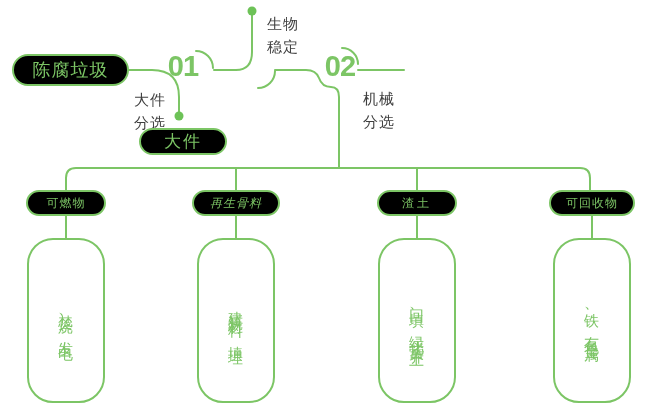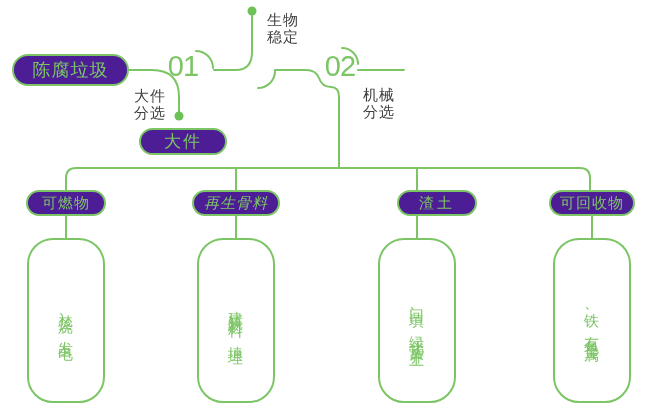--- a/index.html
+++ b/index.html
@@ -3,42 +3,42 @@
 <meta charset="utf-8">
 <style>
   html,body{margin:0;padding:0;background:#ffffff;}
   .stage{
     position:relative;width:648px;height:416px;background:#ffffff;overflow:hidden;
     font-family:"Liberation Sans","DejaVu Sans",sans-serif;
   }
   .stage svg{position:absolute;left:0;top:0;}
   .pill{
     position:absolute;box-sizing:border-box;
-    border:2px solid #7cc565;border-radius:999px;background:#4c1d95;
+    border:2px solid #7cc565;border-radius:999px;background:#000000;
     display:flex;align-items:center;justify-content:center;
     color:#7cc565;
   }
   .pill-src{left:12px;top:54px;width:117px;height:32px;font-size:18px;letter-spacing:1px;}
   .pill-bulky{left:139px;top:128px;width:88px;height:27px;font-size:17px;letter-spacing:2px;}
-  .pill-out{top:190px;height:26px;font-size:15px;letter-spacing:1px;}
+  .pill-out{top:190px;height:26px;font-size:12px;letter-spacing:1px;}
   .pill-out.o0{left:26px;width:80px;}
   .pill-out.o1{left:192px;width:88px;font-style:italic;}
-  .pill-out.o2{left:397px;width:80px;letter-spacing:3px;}
+  .pill-out.o2{left:377px;width:80px;letter-spacing:3px;}
   .pill-out.o3{left:549px;width:86px;}
   .stepnum{
     position:absolute;top:50px;width:44px;height:32px;
     color:#7cc565;font-size:29px;line-height:32px;text-align:center;
-    letter-spacing:-1px;font-weight:400;
+    letter-spacing:-1px;font-weight:700;
   }
   .stepnum.n0{left:161px;}
   .stepnum.n1{left:244px;}
   .stepnum.n2{left:318px;}
   .steplabel{
-    position:absolute;color:#3f3f3f;font-size:15px;line-height:17px;
-    white-space:pre-line;letter-spacing:1px;font-family:Liberation Serif, serif;
+    position:absolute;color:#3f3f3f;font-size:15px;line-height:23px;
+    white-space:pre-line;letter-spacing:1px;
   }
   .steplabel.l0{left:134px;top:88px;}
   .steplabel.l1{left:267px;top:12px;}
   .steplabel.l2{left:363px;top:87px;text-align:center;}
   .outbox{
     position:absolute;top:238px;width:78px;height:165px;box-sizing:border-box;
     border:2px solid #7cc565;border-radius:26px;background:#ffffff;
     display:flex;align-items:center;justify-content:center;
   }
   .outbox.b0{left:27px;}

